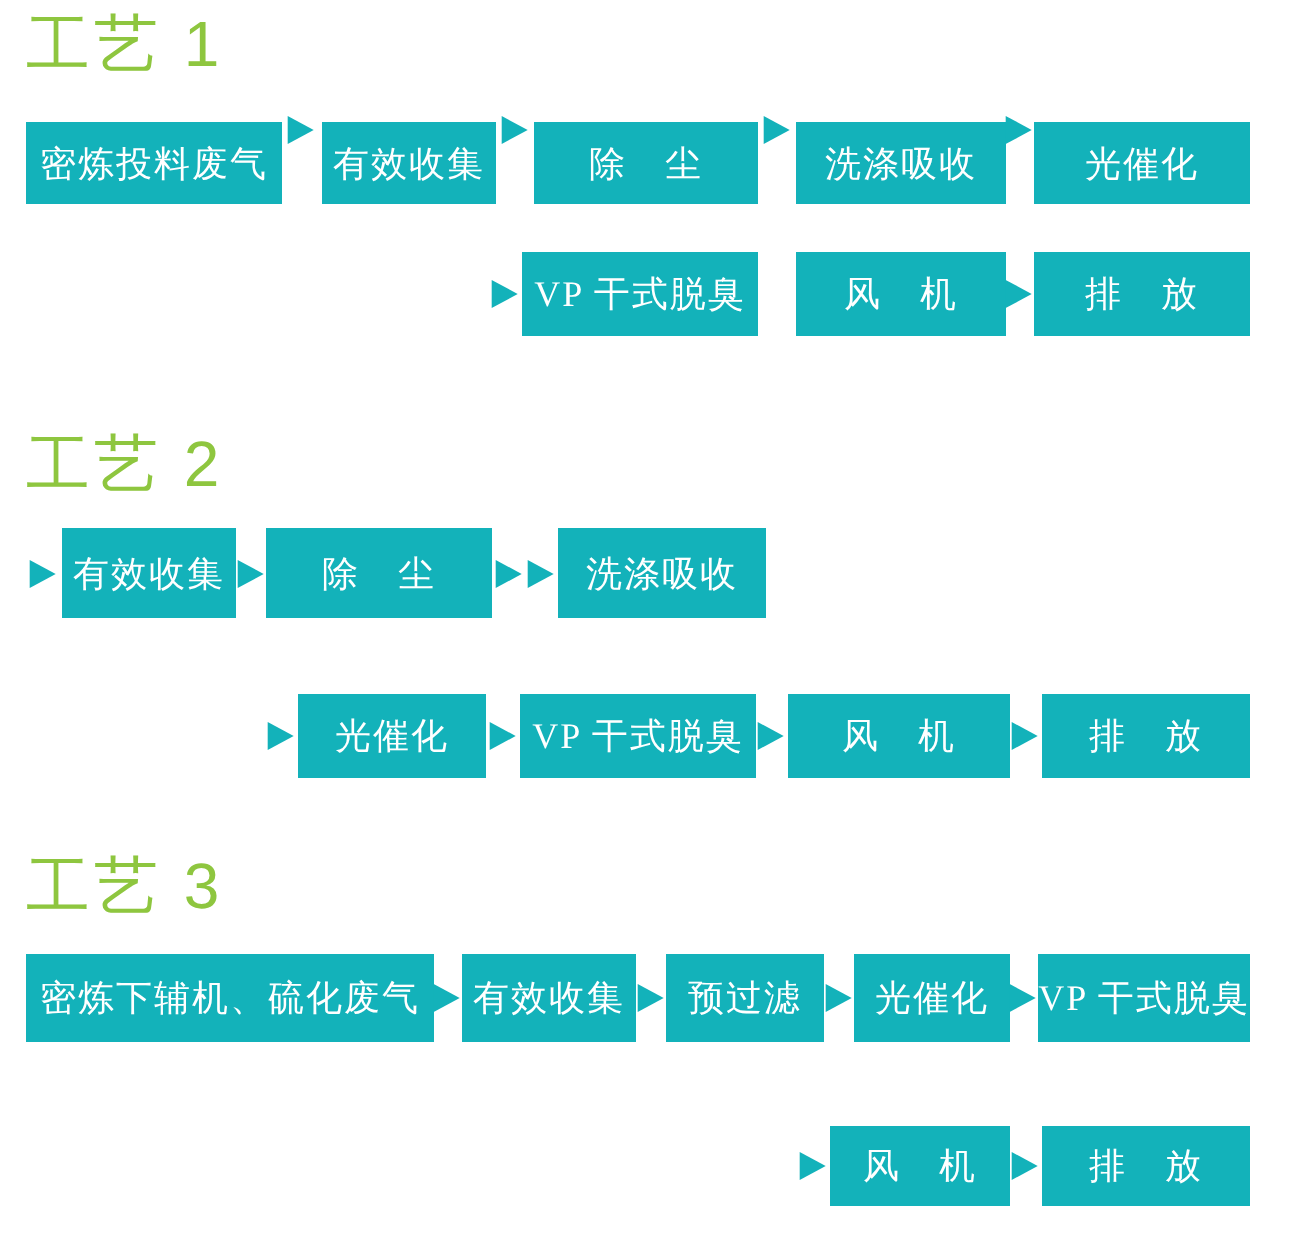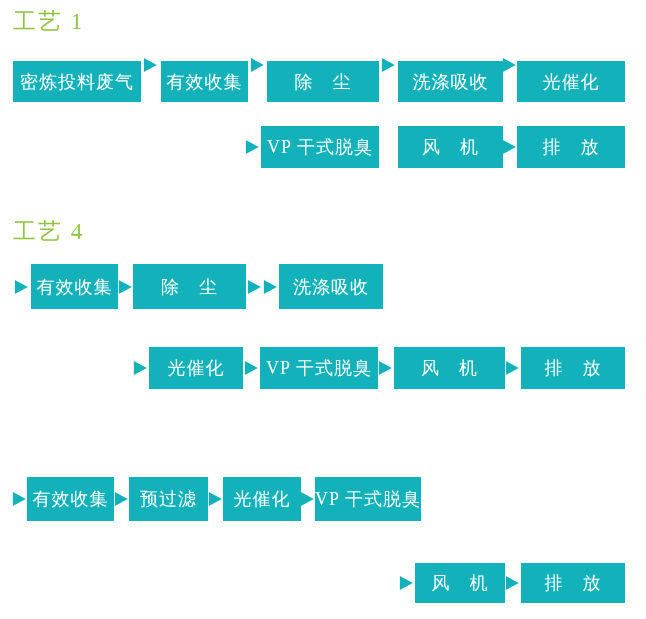--- a/index.html
+++ b/index.html
@@ -11,22 +11,22 @@
   html,body{margin:0;padding:0;background:var(--bg);}
   #diagram{
     position:relative;
     width:646px;height:619px;
     background:var(--bg);
     overflow:hidden;
   }
   .ptitle{
     position:absolute;
     left:13px;
-    font-family:Liberation Serif, serif;
-    font-size:23px;
+    font-family:Liberation Sans, sans-serif;
+    font-size:32px;
     line-height:28px;
     color:var(--green);
     letter-spacing:2px;
     white-space:pre;
   }
   .frow{
     position:absolute;
     display:flex;
     align-items:stretch;
   }
@@ -87,21 +87,21 @@
         <span class="arr"></span>
       </div>
       <div class="fbox" style="width: 118px;">VP 干式脱臭</div>
       <div class="fgap" style="width: 19px;"></div>
       <div class="fbox" style="width: 105px;">风　机</div>
       <div class="fgap" style="width: 14px;">
         <span class="arr"></span>
       </div>
       <div class="fbox" style="width: 108px;">排　放</div>
     </div>
-    <div class="ptitle" style="top: 218px;">工艺 4</div>
+    <div class="ptitle" style="top: 218px;">工艺 2</div>
     <div class="frow mid" style="left: 13px; top: 264px; height: 45px;">
       <div class="fgap" style="width: 18px;">
         <span class="arr"></span>
       </div>
       <div class="fbox" style="width: 87px;">有效收集</div>
       <div class="fgap" style="width: 15px;">
         <span class="arr"></span>
       </div>
       <div class="fbox" style="width: 113px;">除　尘</div>
       <div class="fgap" style="width: 17px;">
@@ -123,21 +123,23 @@
       <div class="fbox" style="width: 118px;">VP 干式脱臭</div>
       <div class="fgap" style="width: 16px;">
         <span class="arr"></span>
       </div>
       <div class="fbox" style="width: 111px;">风　机</div>
       <div class="fgap" style="width: 16px;">
         <span class="arr"></span>
       </div>
       <div class="fbox" style="width: 104px;">排　放</div>
     </div>
+    <div class="ptitle" style="top: 429px;">工艺 3</div>
     <div class="frow mid" style="left: 13px; top: 477px; height: 44px;">
+      <div class="fbox" style="width: 204px;">密炼下辅机、硫化废气</div>
       <div class="fgap" style="width: 14px;">
         <span class="arr"></span>
       </div>
       <div class="fbox" style="width: 87px;">有效收集</div>
       <div class="fgap" style="width: 15px;">
         <span class="arr"></span>
       </div>
       <div class="fbox" style="width: 79px;">预过滤</div>
       <div class="fgap" style="width: 15px;">
         <span class="arr"></span>

